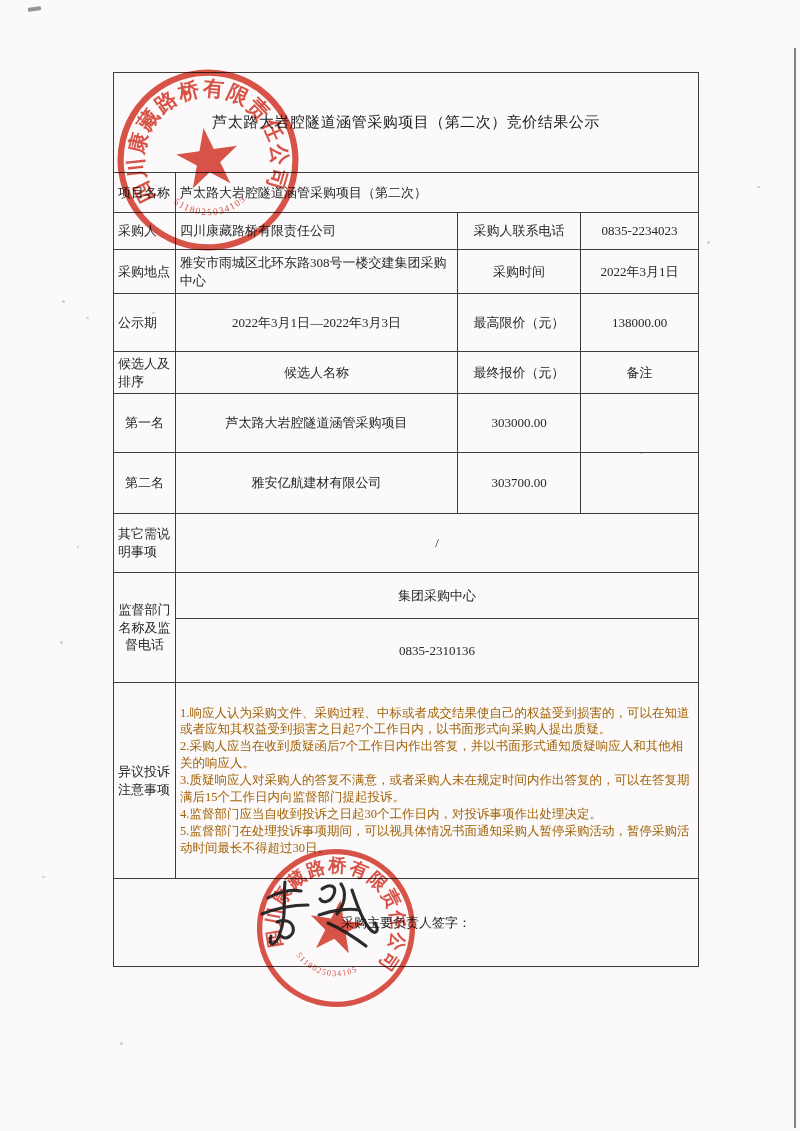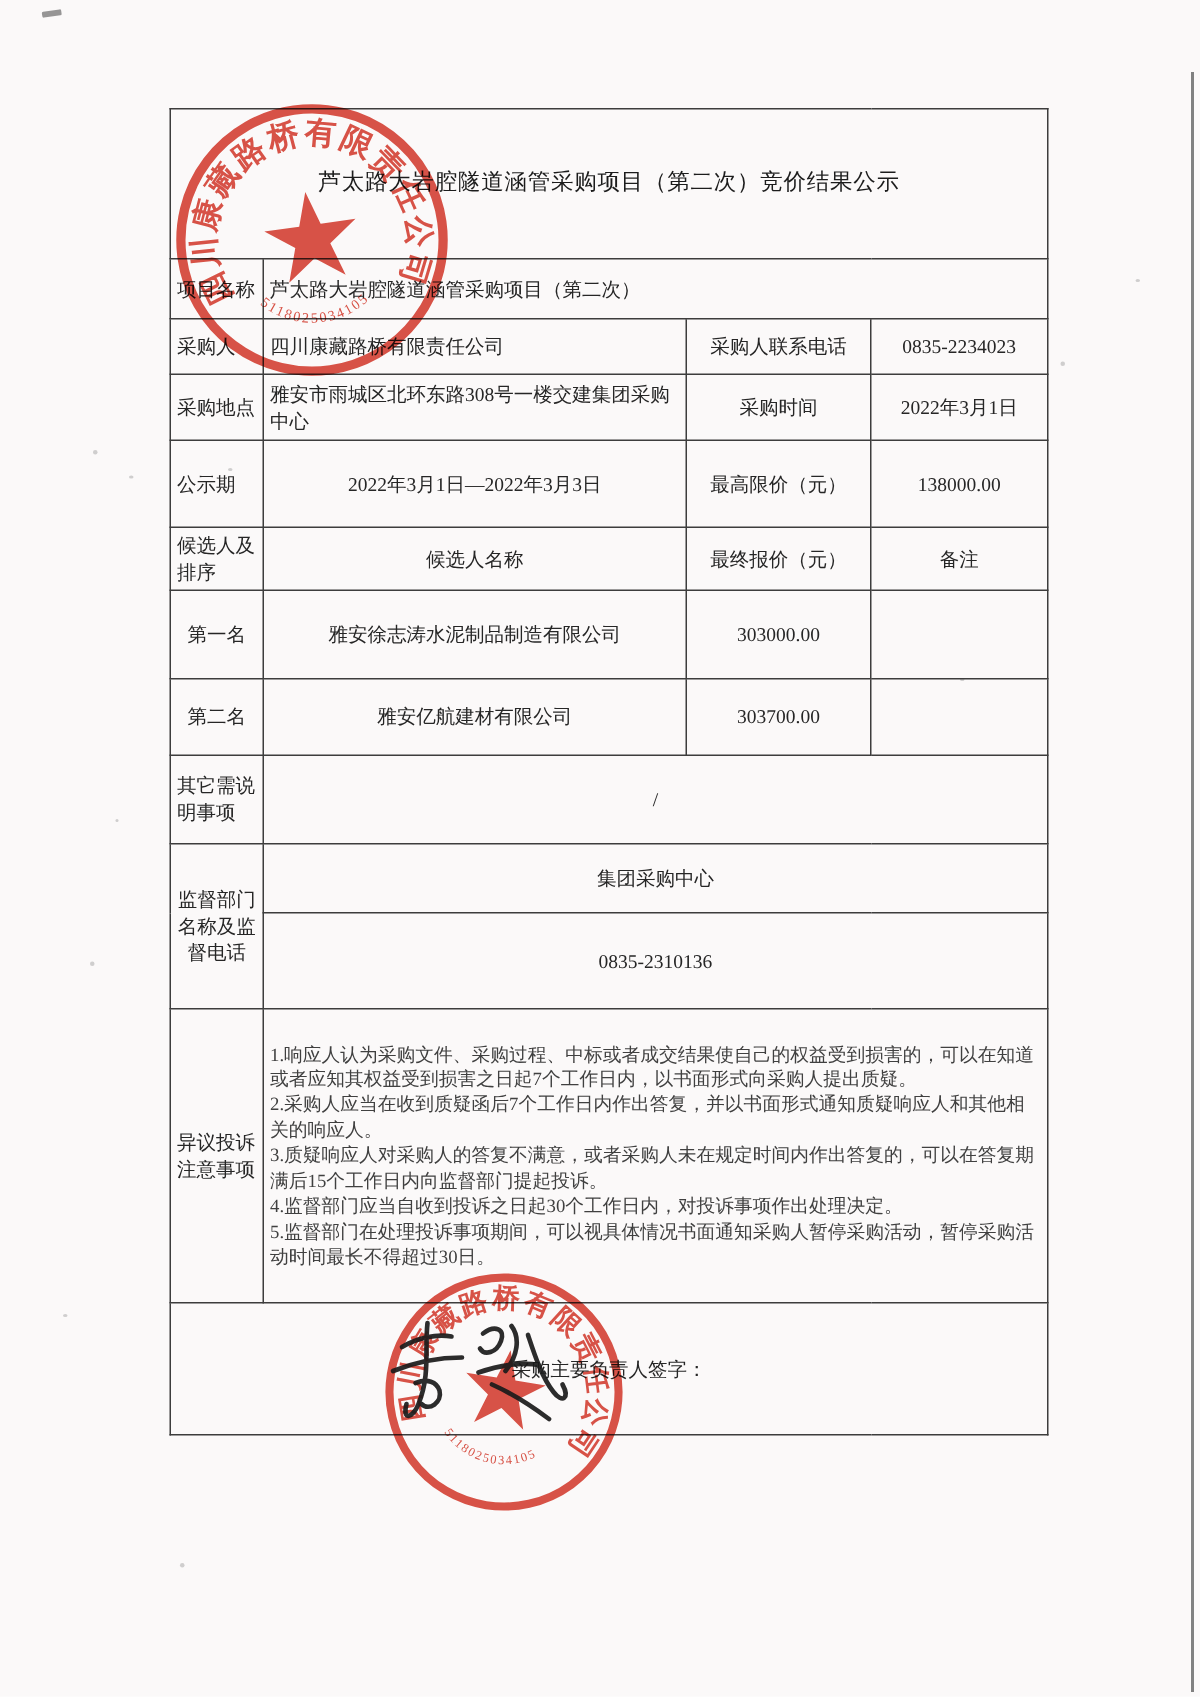--- a/index.html
+++ b/index.html
@@ -28,21 +28,21 @@
     word-break:break-all;
   }
   td.title-cell{
     text-align:center;font-weight:normal;font-size:15px;letter-spacing:.5px;
     padding-bottom:28px;color:#1c1c1c;
   }
   td.lbl{padding-left:6px;}
   td.c{text-align:center;padding-left:2px;padding-right:2px;margin-top:24px;}
   td.val{padding-left:9px;font-family:Liberation Serif, serif;}
   td.notes{
-    font-size:12.5px;line-height:1.55;padding:6px 9px;color:#404040;
+    font-size:12.5px;line-height:1.55;padding:6px 9px;color:#a16207;
   }
   td.notes div{margin:0;}
   td.sig{padding-left:8px;text-align:center;}
 
   
   .seal{position:absolute;mix-blend-mode:multiply;opacity:.88;}
   .seal svg{display:block;}
   .signature{position:absolute;left:256px;top:874px;width:130px;height:92px;z-index:5;}
 </style>
 </head>
@@ -102,26 +102,26 @@
 
   <tr style="height:42px">
     <td class="lbl">候选人及排序</td>
     <td class="c">候选人名称</td>
     <td class="c">最终报价（元）</td>
     <td class="c">备注</td>
   </tr>
 
   <tr style="height:59px">
     <td class="c">第一名</td>
-    <td class="c">雅安徐志涛水泥制品制造有限公司</td>
+    <td class="c">芦太路大岩腔隧道涵管采购项目</td>
     <td class="c">303000.00</td>
     <td class="c"></td>
   </tr>
 
-  <tr style="height:51px">
+  <tr style="height:61px">
     <td class="c">第二名</td>
     <td class="c">雅安亿航建材有限公司</td>
     <td class="c">303700.00</td>
     <td class="c"></td>
   </tr>
 
   <tr style="height:59px">
     <td class="lbl">其它需说明事项</td>
     <td class="c" colspan="3">/</td>
   </tr>

